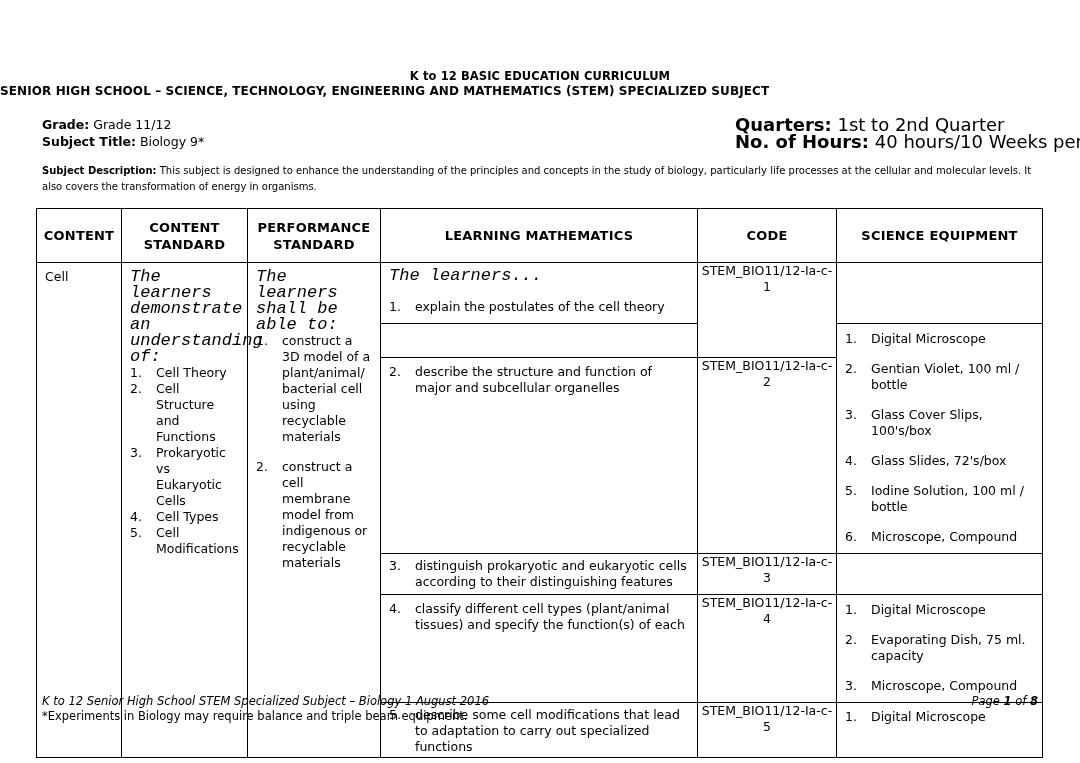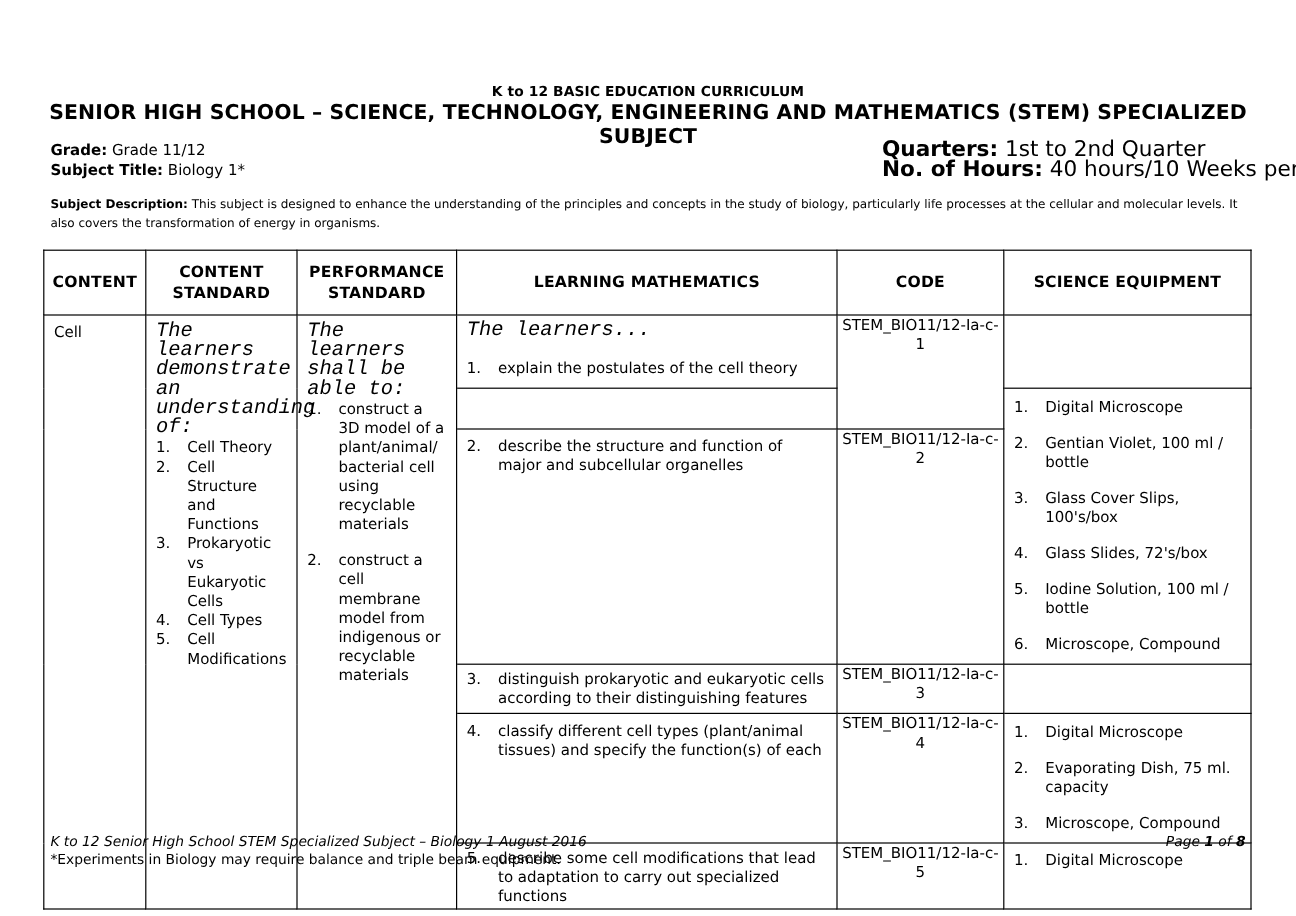--- a/index.html
+++ b/index.html
@@ -30,22 +30,22 @@
     width: 1080px;
     text-align: center;
     font-size: 11.5px;
     font-weight: bold;
     letter-spacing: 0.1px;
   }
   .doc-subtitle {
     position: absolute;
     left: 0; top: 60px;
     width: 1080px;
-    text-align: center;
-    font-size: 17px;
+    text-align: left;
+    font-size: 12px;
     font-weight: bold;
     letter-spacing: 0.1px;
   }
 
   .meta-left {
     position: absolute;
     left: 42px; top: 92px;
     font-size: 12.5px;
     line-height: 17px;
   }
@@ -180,21 +180,21 @@
   <div class="doc-title">K to 12 BASIC EDUCATION CURRICULUM</div>
   <div class="doc-subtitle">SENIOR HIGH SCHOOL – SCIENCE, TECHNOLOGY, ENGINEERING AND MATHEMATICS (STEM) SPECIALIZED SUBJECT</div>
 
   <div class="meta-left">
     <div class="meta-row">
       <span class="meta-label">Grade:</span>
       <span>Grade 11/12</span>
     </div>
     <div class="meta-row">
       <span class="meta-label">Subject Title:</span>
-      <span>Biology 1*</span>
+      <span>Biology 9*</span>
     </div>
   </div>
 
   <div class="meta-right">
     <div class="meta-row">
       <span class="meta-label">Quarters:</span>
       <span>1st to 2nd Quarter</span>
     </div>
     <div class="meta-row">
       <span class="meta-label">No. of Hours:</span>

